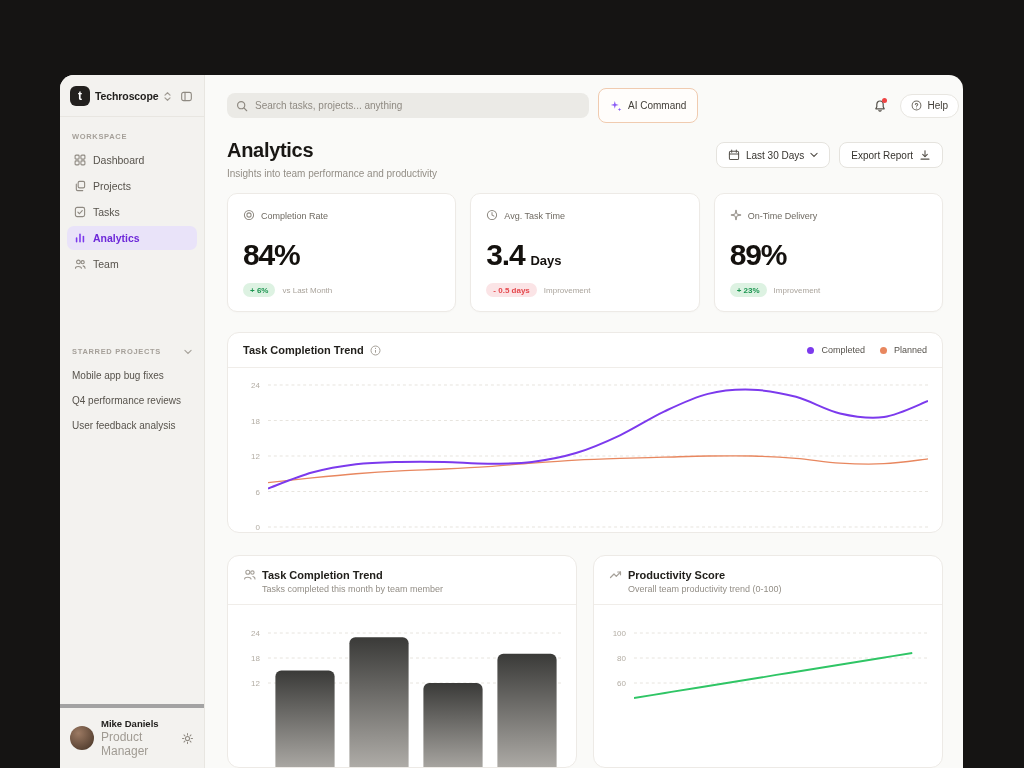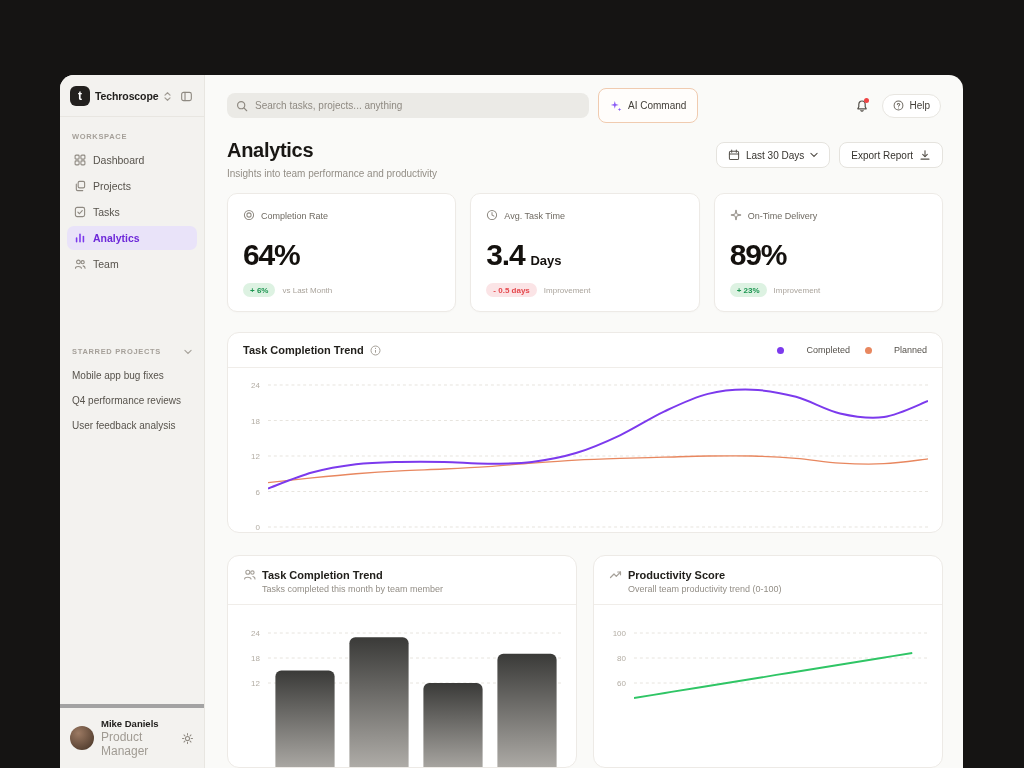--- a/index.html
+++ b/index.html
@@ -24,21 +24,21 @@
   .chev-end { margin-left:auto; color:#a5a099; display:flex; }
   .starred-item { font-size:10px; color:#57534c; padding:7px 12px; }
   .user-row { margin-top:auto; border-top:4px solid #a3a3a3; padding:10px 10px; display:flex; align-items:center; gap:7px; }
   .avatar { width:24px; height:24px; border-radius:50%; background:radial-gradient(circle at 35% 30%, #9c7a63, #5d4636 70%, #3c2d22); flex-shrink:0; }
   .user-name { font-size:9.5px; font-weight:bold; color:#22201e; }
   .user-role { font-size:12px; color:#a09b93; margin-top:1px; }
   .gear-btn { margin-left:auto; color:#8f8a82; display:flex; }
 
   
   .main { flex:1; display:flex; flex-direction:column; min-width:0; }
-  .topbar { display:flex; align-items:center; padding:13px 22px 0 22px; gap:9px; }
+  .topbar { display:flex; align-items:center; padding:13px 4px 0 22px; gap:9px; }
   .search-box { width:362px; height:25px; background:#ebeae6; border-radius:8px; display:flex; align-items:center; gap:7px; padding:0 9px; }
   .search-box input { border:none; outline:none; background:transparent; font-size:10px; color:#55514b; width:100%; font-family:inherit; }
   .search-box input::placeholder { color:#8f8a82; }
   .search-ic { color:#8f8a82; display:flex; }
   .ai-btn { height:35px; display:flex; align-items:center; gap:6px; padding:0 11px; background:#fffdfb; border:1px solid #f0cbb0; border-radius:8px; font-size:10px; color:#44403a; }
   .ai-ic { color:#8b5cf6; display:flex; }
   .top-right { margin-left:auto; display:flex; align-items:center; gap:13px; }
   .bell-wrap { position:relative; color:#55514b; display:flex; }
   .bell-dot { position:absolute; top:-1px; right:0; width:5px; height:5px; background:#ef4444; border-radius:50%; }
   .help-btn { height:24px; display:flex; align-items:center; gap:5px; padding:0 10px; background:#fff; border:1px solid #e8e6e1; border-radius:999px; font-size:10px; color:#44403a; }
@@ -66,21 +66,21 @@
   .stat-note { font-size:8px; color:#aaa49c; }
 
   
   .card { background:#fff; border:1px solid #edeae6; border-radius:12px; overflow:hidden; }
   .trend-card { margin:20px 20px 0 22px; }
   .card-head { display:flex; align-items:center; justify-content:space-between; padding:11px 15px; border-bottom:1px solid #f0ede9; }
   .card-title-row { display:flex; align-items:center; gap:6px; }
   .card-title { font-size:11px; font-weight:bold; color:#22201c; }
   .info-ic { color:#a5a099; display:flex; }
   .legend { display:flex; gap:15px; align-items:center; }
-  .legend-item { display:flex; align-items:center; gap:22px; font-size:9px; color:#55514b; }
+  .legend-item { display:flex; align-items:center; gap:7px; font-size:9px; color:#55514b; }
   .legend-dot { width:7px; height:7px; border-radius:50%; }
   .trend-body { padding:13px 14px 0 10px; }
   .plot-row { display:flex; gap:8px; }
   .ylabels { width:22px; position:relative; flex-shrink:0; }
   .plot { flex:1; position:relative; }
   .trend-body .ylabels, .trend-body .plot { height:150px; }
   .tick-label { position:absolute; right:0; transform:translateY(-50%); font-size:8px; color:#b3ada4; }
   .xlabels { position:relative; height:22px; margin-left:30px; margin-right:4px; }
   .x-label { position:absolute; top:7px; font-size:8px; color:#b3ada4; white-space:nowrap; }
 
@@ -280,21 +280,21 @@
     <div class="stats">
       <div class="stat-card">
         <div class="stat-head">
           <span><svg width="12" height="12" viewBox="0 0 13 13" fill="none" stroke="currentColor" stroke-width="1.1">
                 <circle cx="6.5" cy="6.5" r="5"></circle>
                 <circle cx="6.5" cy="6.5" r="2.3"></circle>
               </svg></span>
           <span class="stat-label">Completion Rate</span>
         </div>
         <div class="stat-value-row">
-          <span class="stat-value">64%</span>
+          <span class="stat-value">84%</span>
           <span class="stat-suffix"></span>
         </div>
         <div class="stat-foot">
           <span class="badge pos">+ 6%</span>
           <span class="stat-note">vs Last Month</span>
         </div>
       </div>
 
       <div class="stat-card">
         <div class="stat-head">

